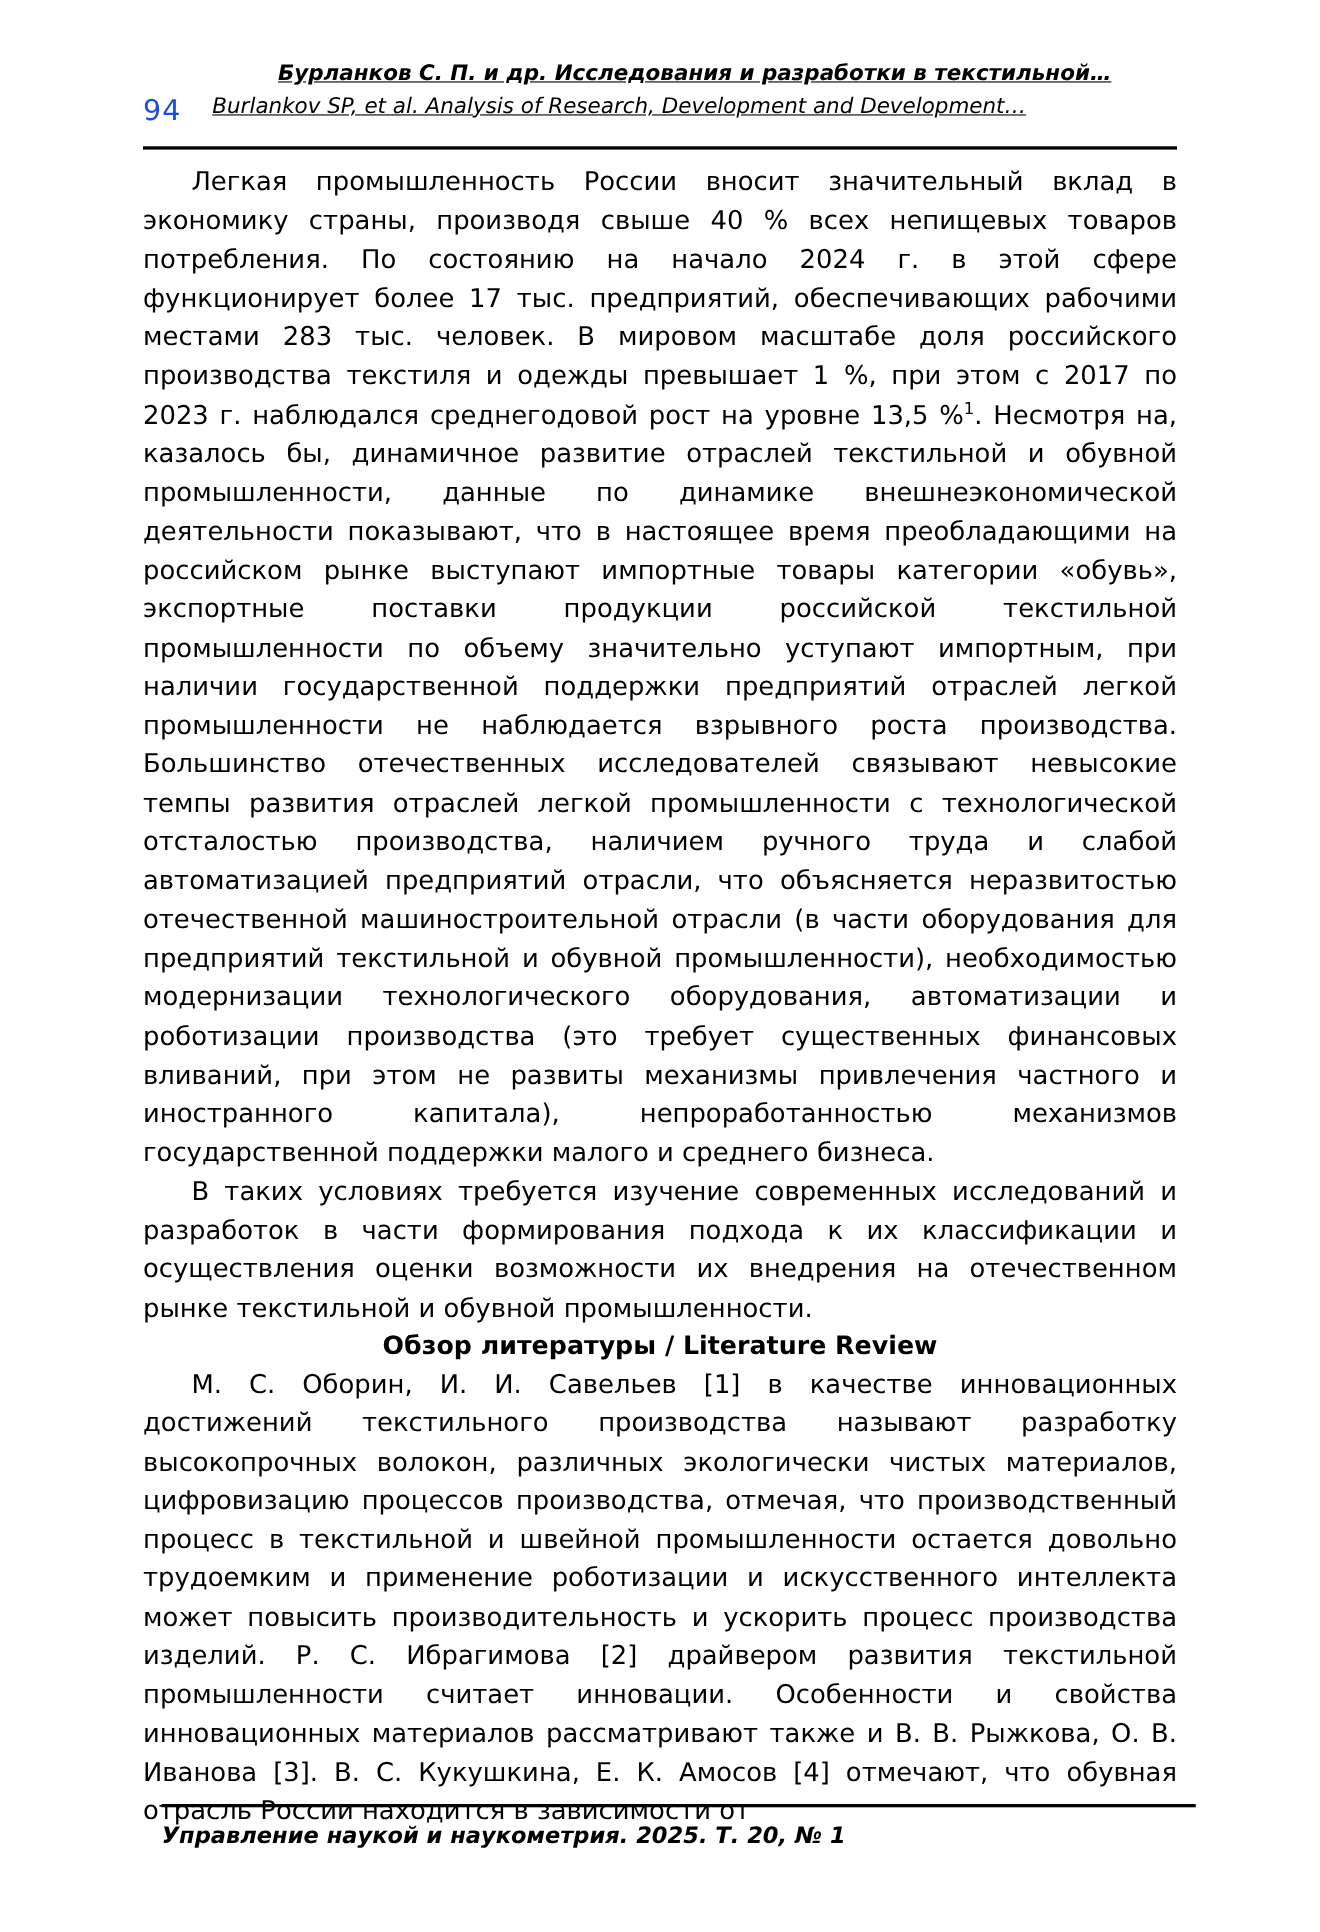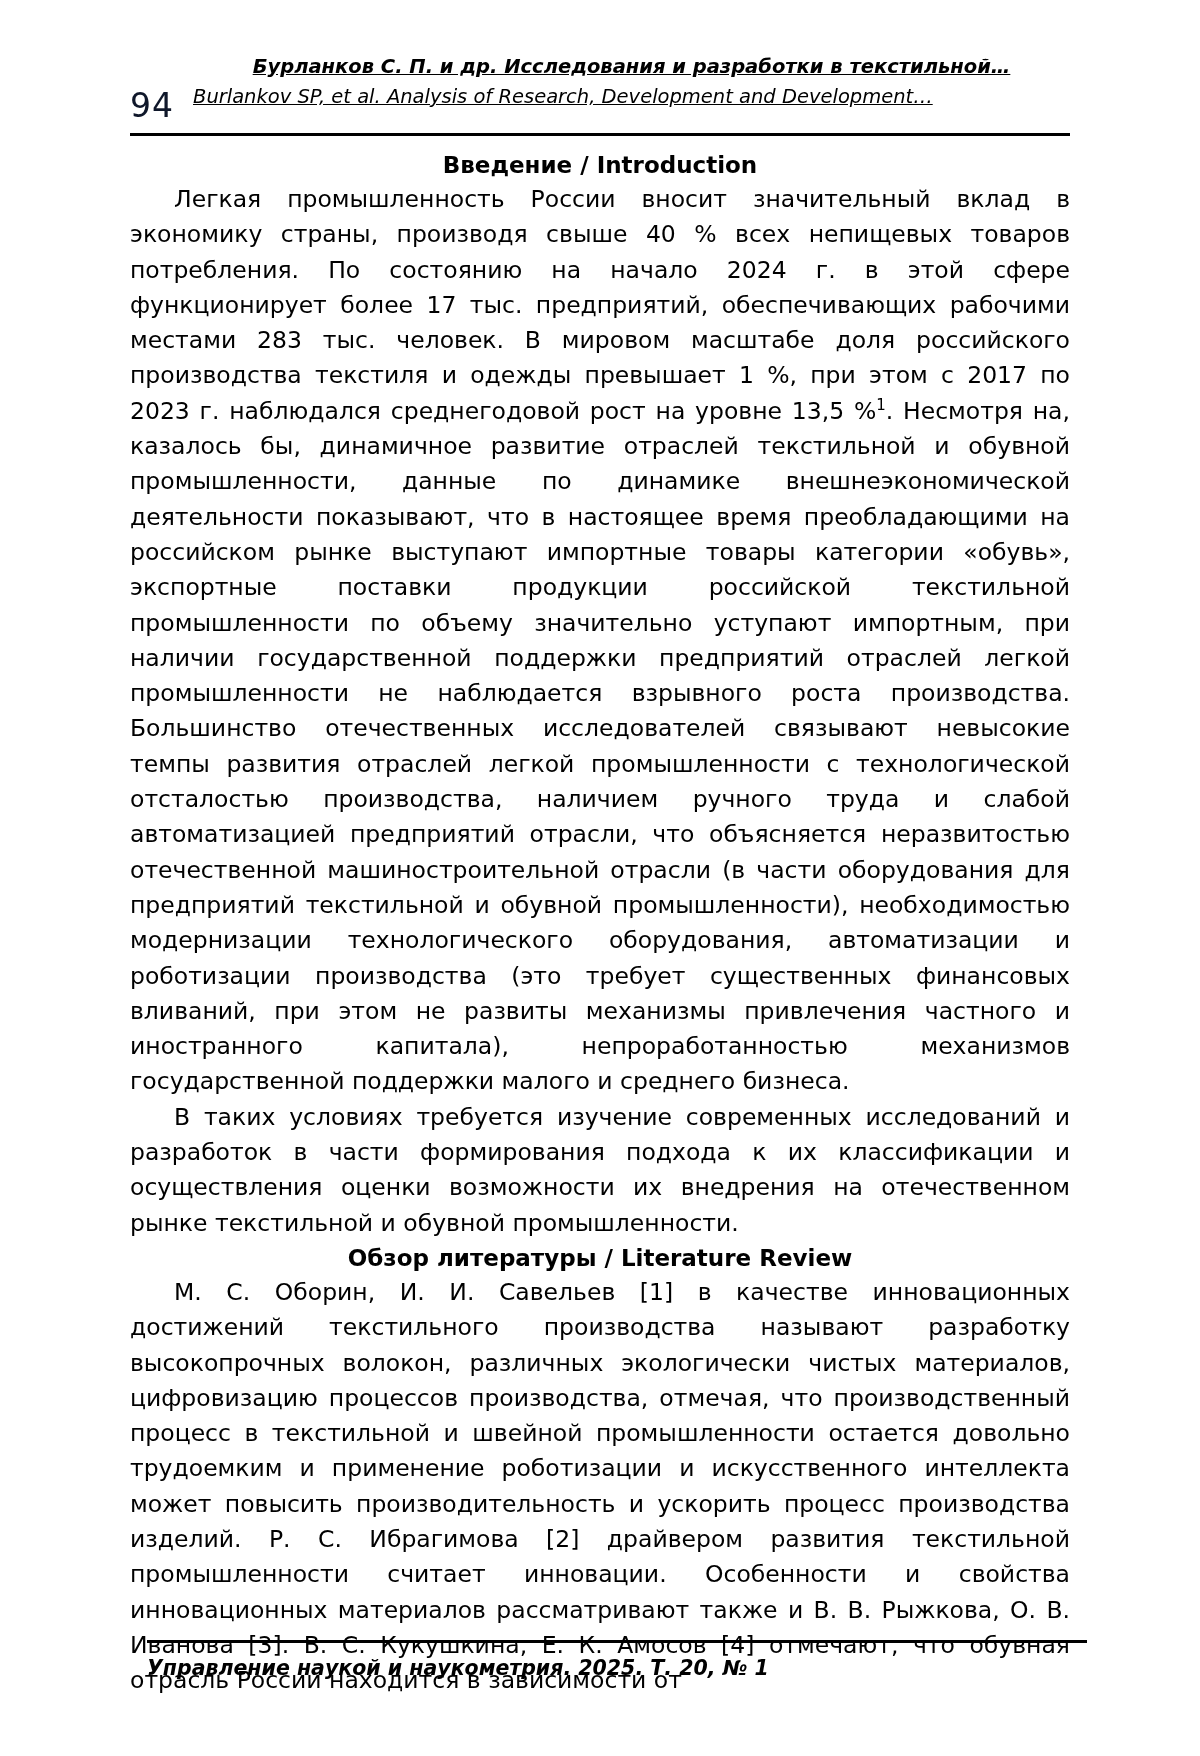--- a/index.html
+++ b/index.html
@@ -29,23 +29,23 @@
     position: absolute;
     left: 130px;
     top: 52px;
     width: 940px;
     height: 86px;
   }
   .runhead-folio {
     position: absolute;
     left: 0;
     top: 34px;
-    font-size: 33px;
+    font-size: 26px;
     letter-spacing: 1px;
-    color: #0f172a;
+    color: #1d4ed8;
   }
   .runhead-lines {
     position: absolute;
     left: 63px;
     top: 0;
     width: 877px;
     text-align: left;
     text-decoration: underline;
   }
   .runhead-ru {
@@ -161,21 +161,20 @@
     <div class="runhead-folio">94</div>
     <div class="runhead-lines">
       <div class="runhead-ru">Бурланков С. П. и др. Исследования и разработки в текстильной…</div>
       <div class="runhead-en">Burlankov SP, et al. Analysis of Research, Development and Development…</div>
     </div>
     <div class="runhead-rule"></div>
   </div>
 
   <div class="content">
 
-    <h2 class="section-heading sec1-heading">Введение / Introduction</h2>
 
     <p class="para first"><span>Легкая промышленность России вносит значительный вклад в экономику страны, производя свыше 40 % всех непищевых товаров потребления. По состоянию на начало 2024 г. в этой сфере функционирует более 17 тыс. предприятий, обеспечивающих рабочими местами 283 тыс. человек. В мировом масштабе доля российского производства текстиля и одежды превышает 1 %, при этом с 2017 по 2023 г. наблюдался среднегодовой рост на уровне 13,5 %</span><sup class="fn">1</sup><span>. Несмотря на, казалось бы, динамичное развитие отраслей текстильной и обувной промышленности, данные по динамике внешнеэкономической деятельности показывают, что в настоящее время преобладающими на российском рынке выступают импортные товары категории «обувь», экспортные поставки продукции российской текстильной промышленности по объему значительно уступают импортным, при наличии государственной поддержки предприятий отраслей легкой промышленности не наблюдается взрывного роста производства. Большинство отечественных исследователей связывают невысокие темпы развития отраслей легкой промышленности с технологической отсталостью производства, наличием ручного труда и слабой автоматизацией предприятий отрасли, что объясняется неразвитостью отечественной машиностроительной отрасли (в части оборудования для предприятий текстильной и обувной промышленности), необходимостью модернизации технологического оборудования, автоматизации и роботизации производства (это требует существенных финансовых вливаний, при этом не развиты механизмы привлечения частного и иностранного капитала), непроработанностью механизмов государственной поддержки малого и среднего бизнеса.</span></p>
 
     <p class="para">В таких условиях требуется изучение современных исследований и разработок в части формирования подхода к их классификации и осуществления оценки возможности их внедрения на отечественном рынке текстильной и обувной промышленности.</p>
 
     <h2 class="section-heading sec2-heading">Обзор литературы / Literature Review</h2>
 
     <p class="para first">М. С. Оборин, И. И. Савельев [1] в качестве инновационных достижений текстильного производства называют разработку высокопрочных волокон, различных экологически чистых материалов, цифровизацию процессов производства, отмечая, что производственный процесс в текстильной и швейной промышленности остается довольно трудоемким и применение роботизации и искусственного интеллекта может повысить производительность и ускорить процесс производства изделий. Р. С. Ибрагимова [2] драйвером развития текстильной промышленности считает инновации. Особенности и свойства инновационных материалов рассматривают также и В. В. Рыжкова, О. В. Иванова [3]. В. С. Кукушкина, Е. К. Амосов [4] отмечают, что обувная отрасль России находится в зависимости от</p>
   </div>
 

